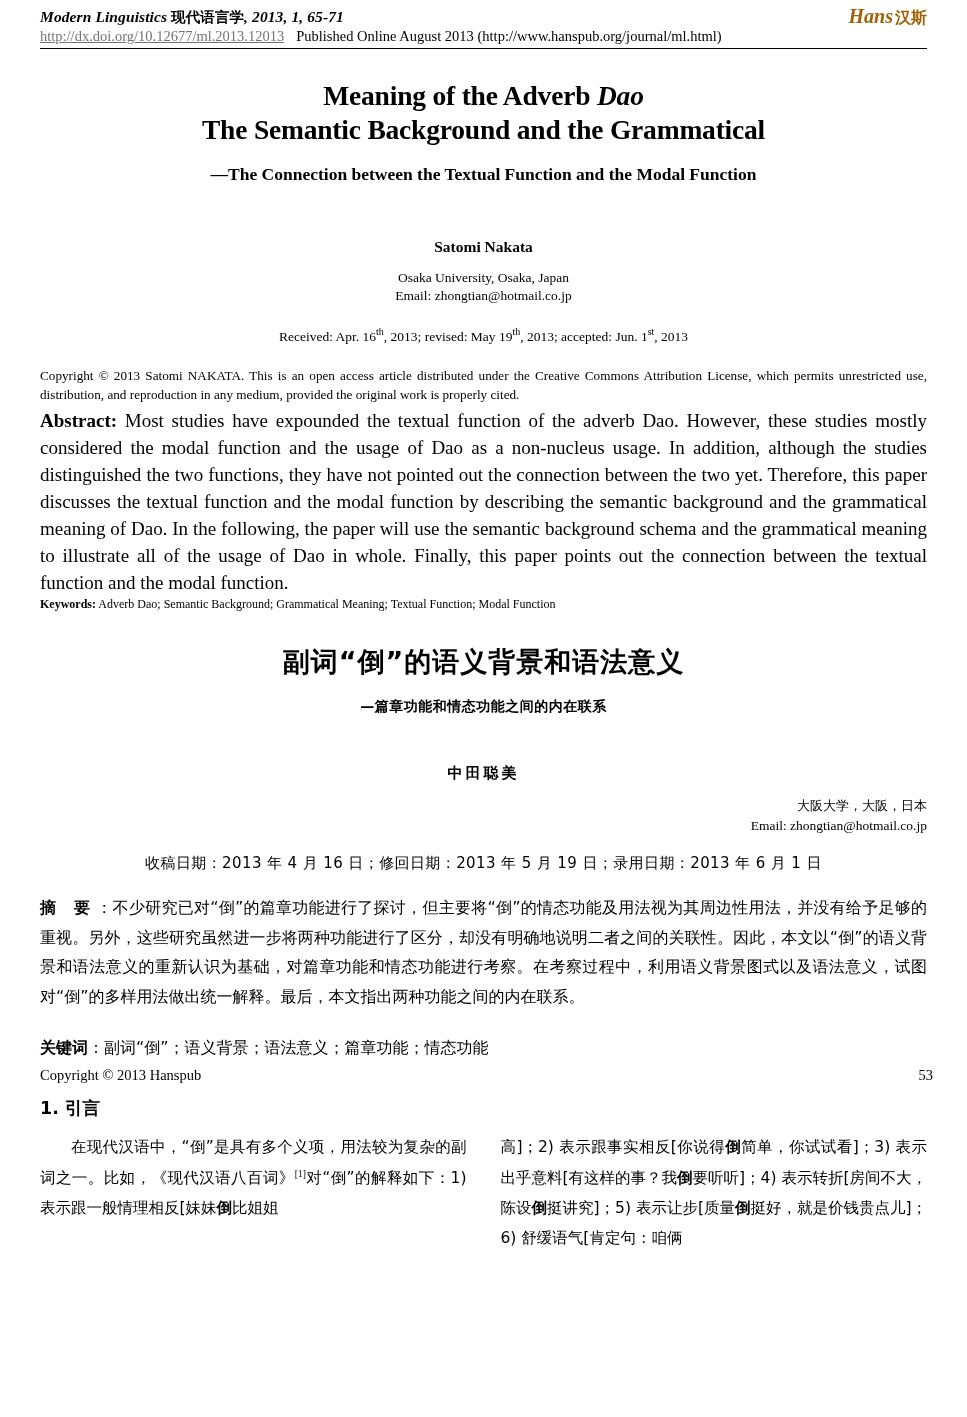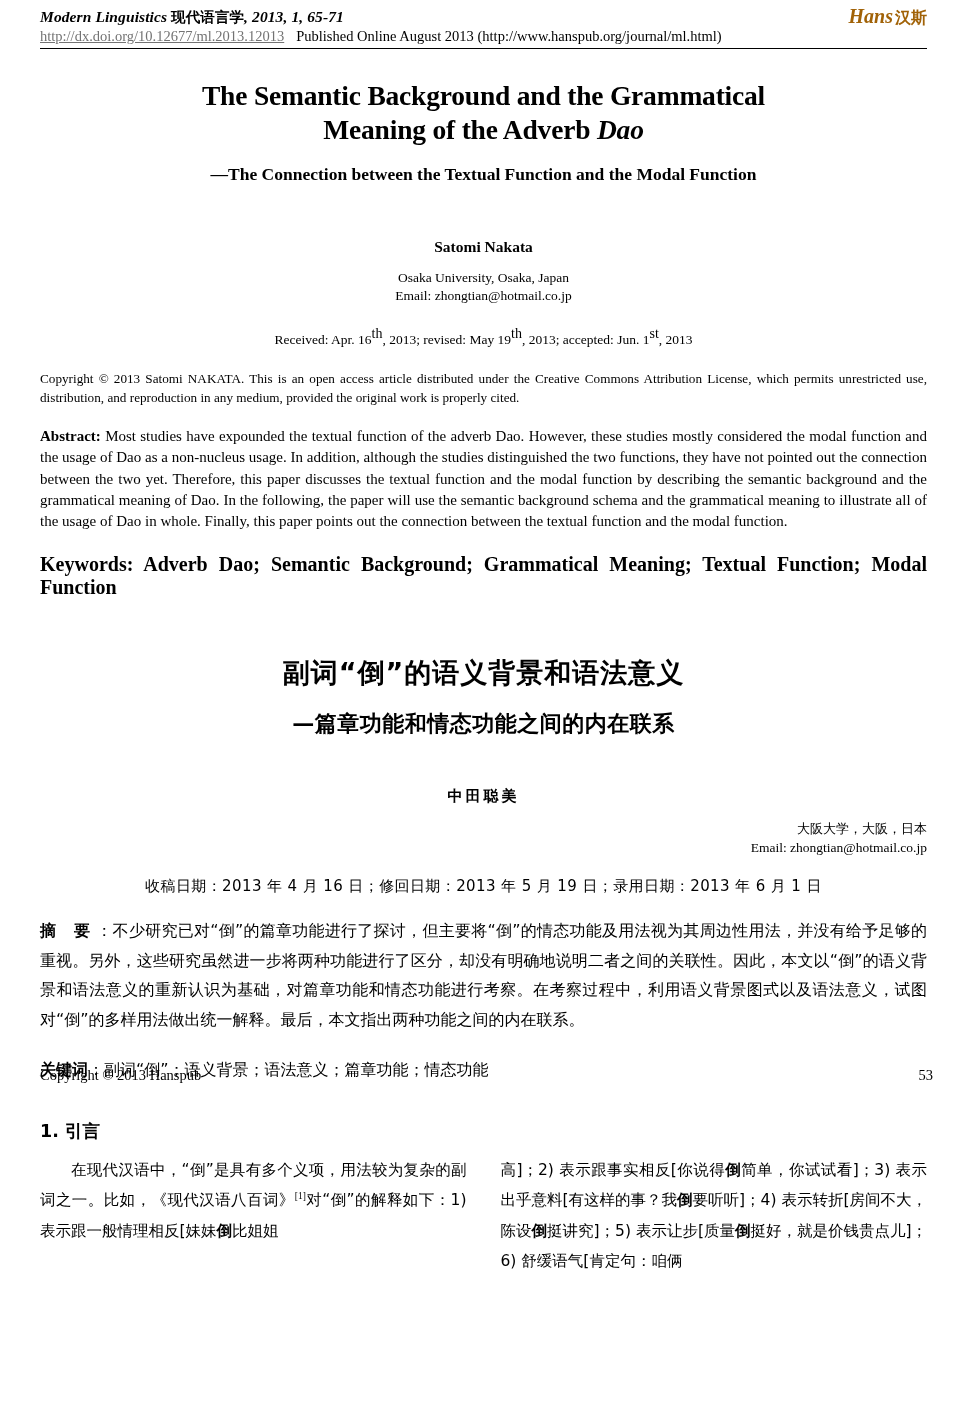--- a/index.html
+++ b/index.html
@@ -99,53 +99,51 @@
     text-align: center;
     font-size: 13.5px;
     line-height: 1.35;
     margin-top: 13px;
   }
   .dates {
     text-align: center;
     font-size: 13.5px;
     margin-top: 20px;
   }
-  .dates sup { font-size: 14px; }
+  .dates sup { font-size: 10px; }
   .copyright-note {
     font-size: 13.2px;
     line-height: 1.4;
     margin-top: 23px;
     text-align: justify;
   }
   .abstract {
-    font-size: 15px;
+    font-size: 19px;
     line-height: 1.42;
-    margin-top: 19px;
+    margin-top: 4px;
     text-align: justify;
     text-justify: inter-word;
   }
   .abstract b { font-weight: bold; }
   .keywords {
-    font-size: 20px;
-    margin-top: 20px;
-    text-align: justify;
-    font-weight: bold;
+    font-size: 12px;
+    text-align: justify;
   }
   
   .cn-block { font-family: "DejaVu Sans", sans-serif; }
   .cn-title {
     text-align: center;
     font-size: 27px;
     font-weight: bold;
-    margin-top: 56px;
+    margin-top: 32px;
     letter-spacing: 1px;
   }
   .cn-subtitle {
     text-align: center;
-    font-size: 22px;
+    font-size: 14px;
     font-weight: bold;
     margin-top: 18px;
     letter-spacing: 0.5px;
   }
   .cn-author {
     text-align: center;
     font-size: 15px;
     font-weight: bold;
     margin-top: 48px;
     letter-spacing: 3px;
@@ -225,22 +223,22 @@
       <div class="jh-line2">
         <a class="jh-doi" href="#">http://dx.doi.org/10.12677/ml.2013.12013</a><span class="jh-published">Published Online August 2013 (http://www.hanspub.org/journal/ml.html)</span>
       </div>
       <div class="hans-logo">
         <span>Hans</span><span class="hans-cn">汉斯</span>
       </div>
     </div>
     <hr class="rule">
 
     <div class="title">
+      <div><span>Meaning of the Adverb </span><span class="it">Dao</span></div>
       <div>The Semantic Background and the Grammatical</div>
-      <div><span>Meaning of the Adverb </span><span class="it">Dao</span></div>
     </div>
     <div class="subtitle">—The Connection between the Textual Function and the Modal Function</div>
 
     <div class="author">Satomi Nakata</div>
     <div class="affil">
       <div>Osaka University, Osaka, Japan</div>
       <div>Email: zhongtian@hotmail.co.jp</div>
     </div>
 
     <div class="dates">

